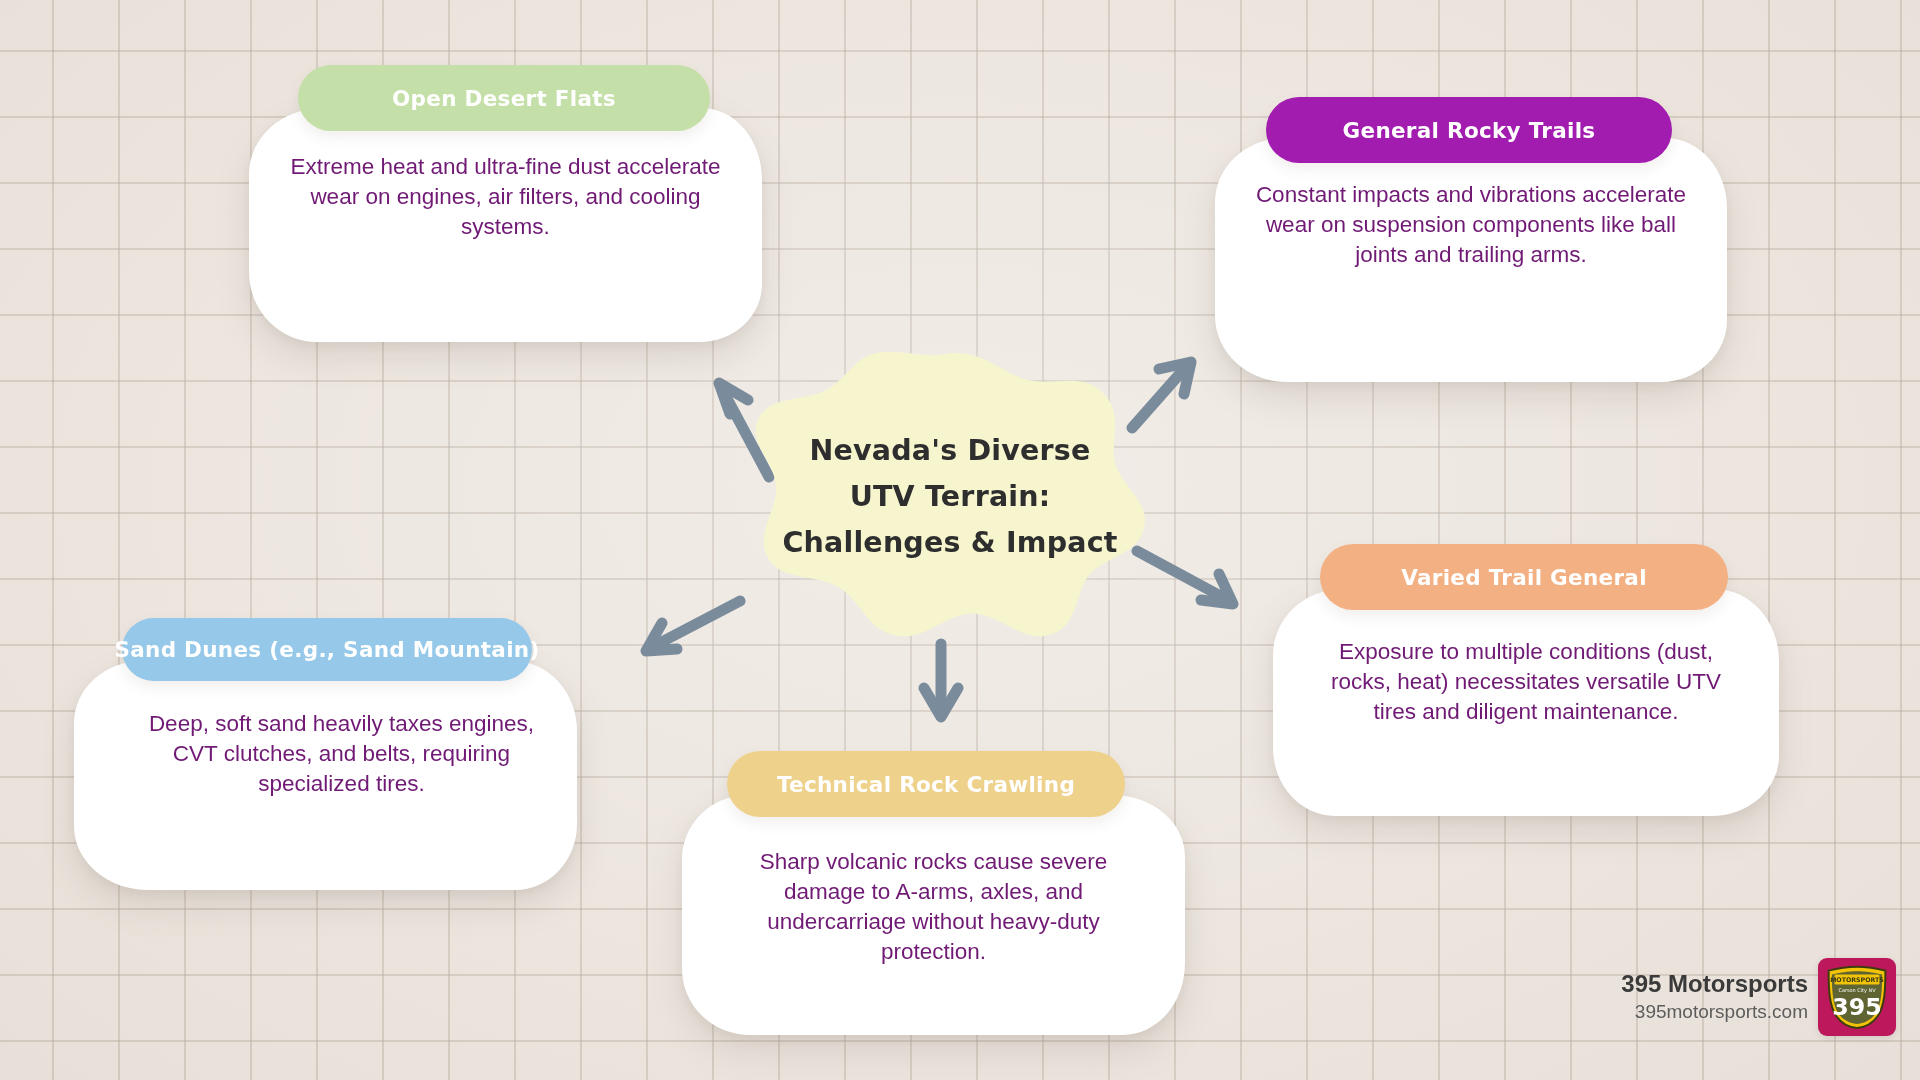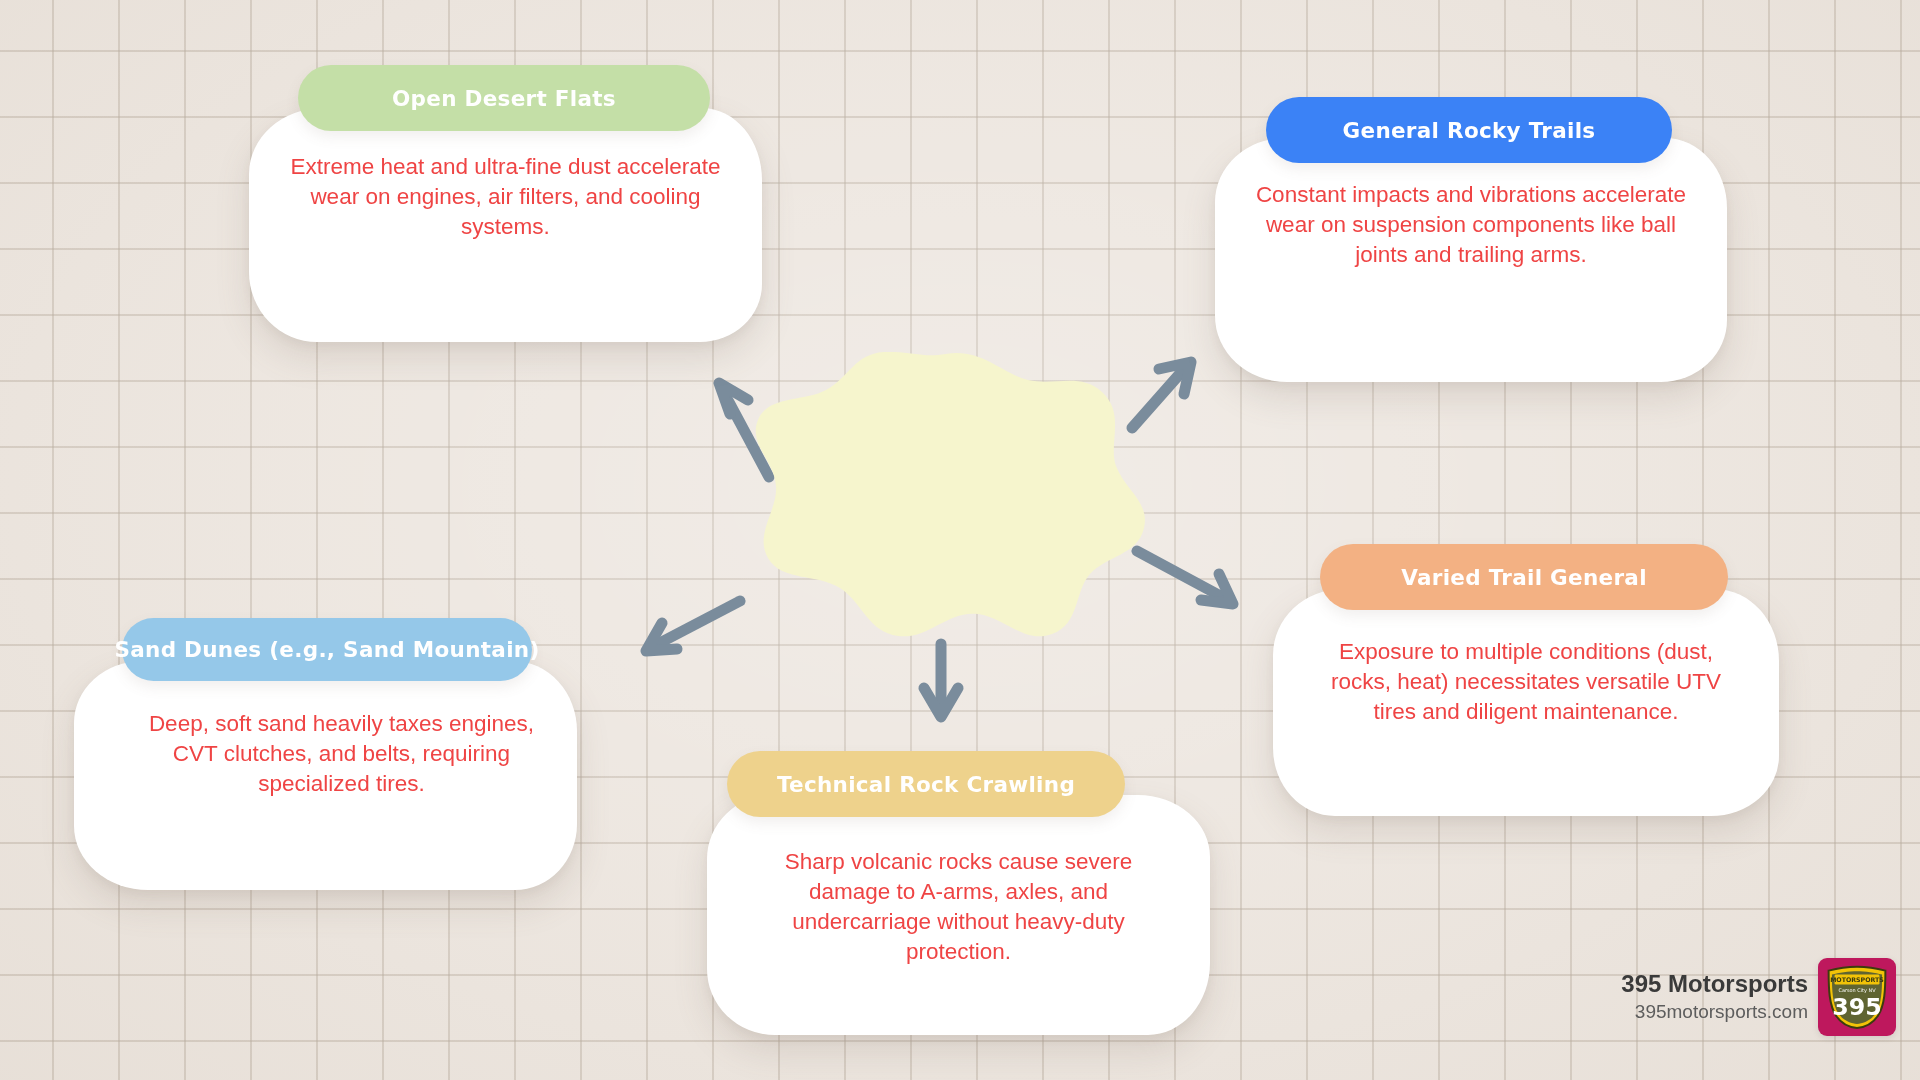--- a/index.html
+++ b/index.html
@@ -27,21 +27,21 @@
   }
 
   
   .card{
     position:absolute;
     background:#ffffff;
     box-shadow:0 16px 34px rgba(120,100,85,0.16), 0 4px 10px rgba(120,100,85,0.07);
     z-index:3;
   }
   .card .body{
-    color:#ef4444;
+    color:#701a75;
     font-size:22.5px;
     line-height:1.33;
     text-align:center;
     padding:0 34px;
     position:absolute;
     left:0;right:0;
   }
   .pill{
     position:absolute;
     border-radius:999px;
@@ -85,21 +85,21 @@
     border-radius:68px 64px 62px 74px / 62px 70px 66px 64px;
   }
   #card-dunes .body{top:48px;margin-left:32px;}
   #pill-dunes{
     left:122px;top:618px;width:410px;height:63px;
     background:#95c8e9;
   }
 
   
   #card-rock{
-    left:707px;top:795px;width:503px;height:240px;
+    left:682px;top:795px;width:503px;height:240px;
     border-radius:66px 72px 62px 68px / 64px 62px 72px 66px;
   }
   #card-rock .body{top:52px;}
   #pill-rock{
     left:727px;top:751px;width:398px;height:66px;
     background:#eed28c;
   }
 
   
   #card-varied{
@@ -192,21 +192,21 @@
 </svg>
 
 <div class="card" id="card-desert">
   <div class="body">Extreme heat and ultra-fine dust accelerate wear on engines, air filters, and cooling systems.</div>
 </div>
 <div class="pill" id="pill-desert" style="background: rgb(196, 223, 167);">Open Desert Flats</div>
 
 <div class="card" id="card-rocky">
   <div class="body">Constant impacts and vibrations accelerate wear on suspension components like ball joints and trailing arms.</div>
 </div>
-<div class="pill" id="pill-rocky" style="background: #3b82f6;">General Rocky Trails</div>
+<div class="pill" id="pill-rocky" style="background: #a21caf;">General Rocky Trails</div>
 
 <div class="card" id="card-dunes">
   <div class="body">Deep, soft sand heavily taxes engines, CVT clutches, and belts, requiring specialized tires.</div>
 </div>
 <div class="pill" id="pill-dunes" style="background: rgb(149, 200, 233);">Sand Dunes (e.g., Sand Mountain)</div>
 
 <div class="card" id="card-rock">
   <div class="body">Sharp volcanic rocks cause severe damage to A-arms, axles, and undercarriage without heavy-duty protection.</div>
 </div>
 <div class="pill" id="pill-rock" style="background: rgb(238, 210, 140);">Technical Rock Crawling</div>
@@ -228,20 +228,25 @@
              C274,292 256,266 228,262
              C198,258 178,288 148,284
              C118,280 112,250 90,236
              C66,221 32,230 18,206
              C4,182 28,158 26,134
              C24,108 -2,92 8,68
              C18,43 54,50 76,38
              C100,25 104,2 134,0
              C160,-1 172,6 196,2 Z" fill="#f6f5cd"></path>
   </svg>
+  <div id="center-text">
+    <span>Nevada's Diverse</span>
+    <span>UTV Terrain:</span>
+    <span>Challenges &amp; Impact</span>
+  </div>
 </div>
 
 <div id="brand">
   <div id="brand-text">
     <div id="brand-name">395 Motorsports</div>
     <div id="brand-url">395motorsports.com</div>
   </div>
   <div id="brand-logo">
     <svg width="66" height="66" viewBox="0 0 100 100">
 

